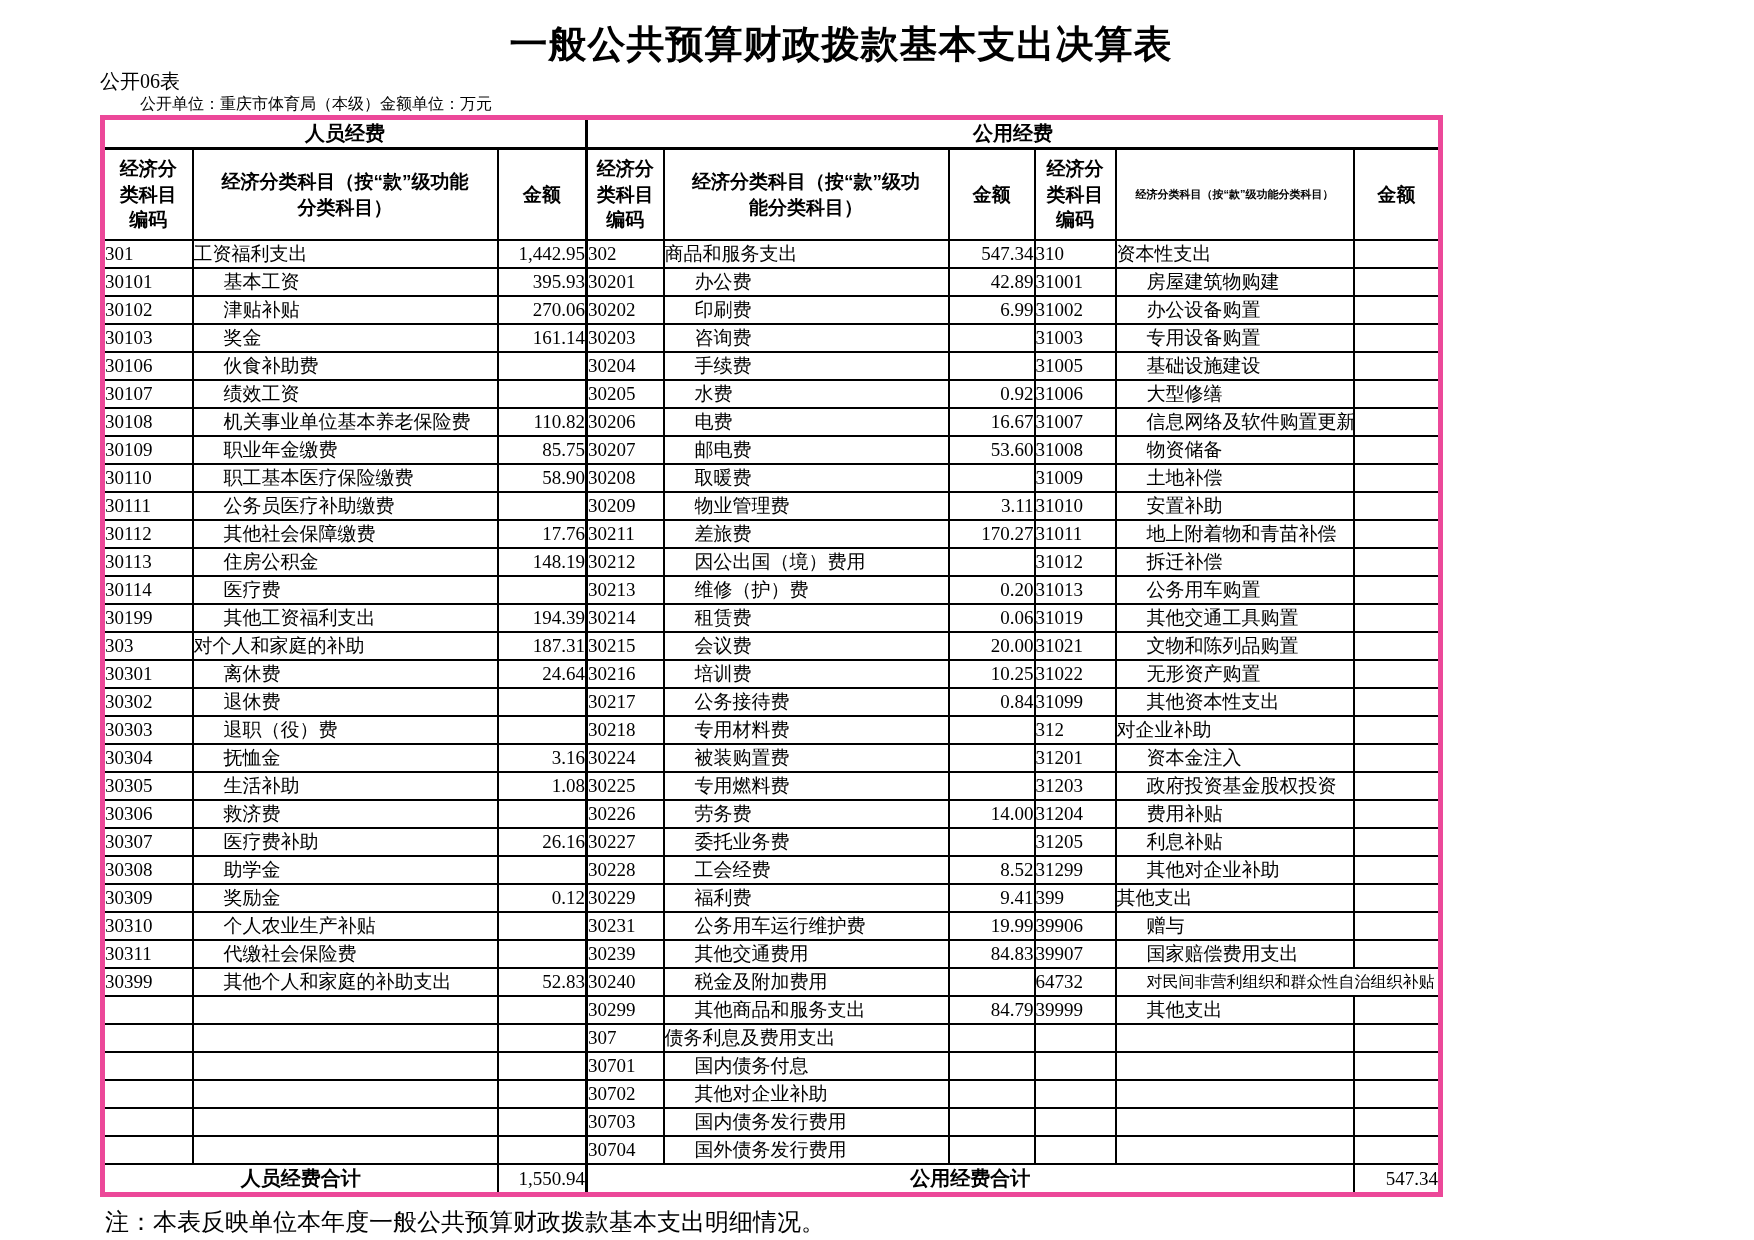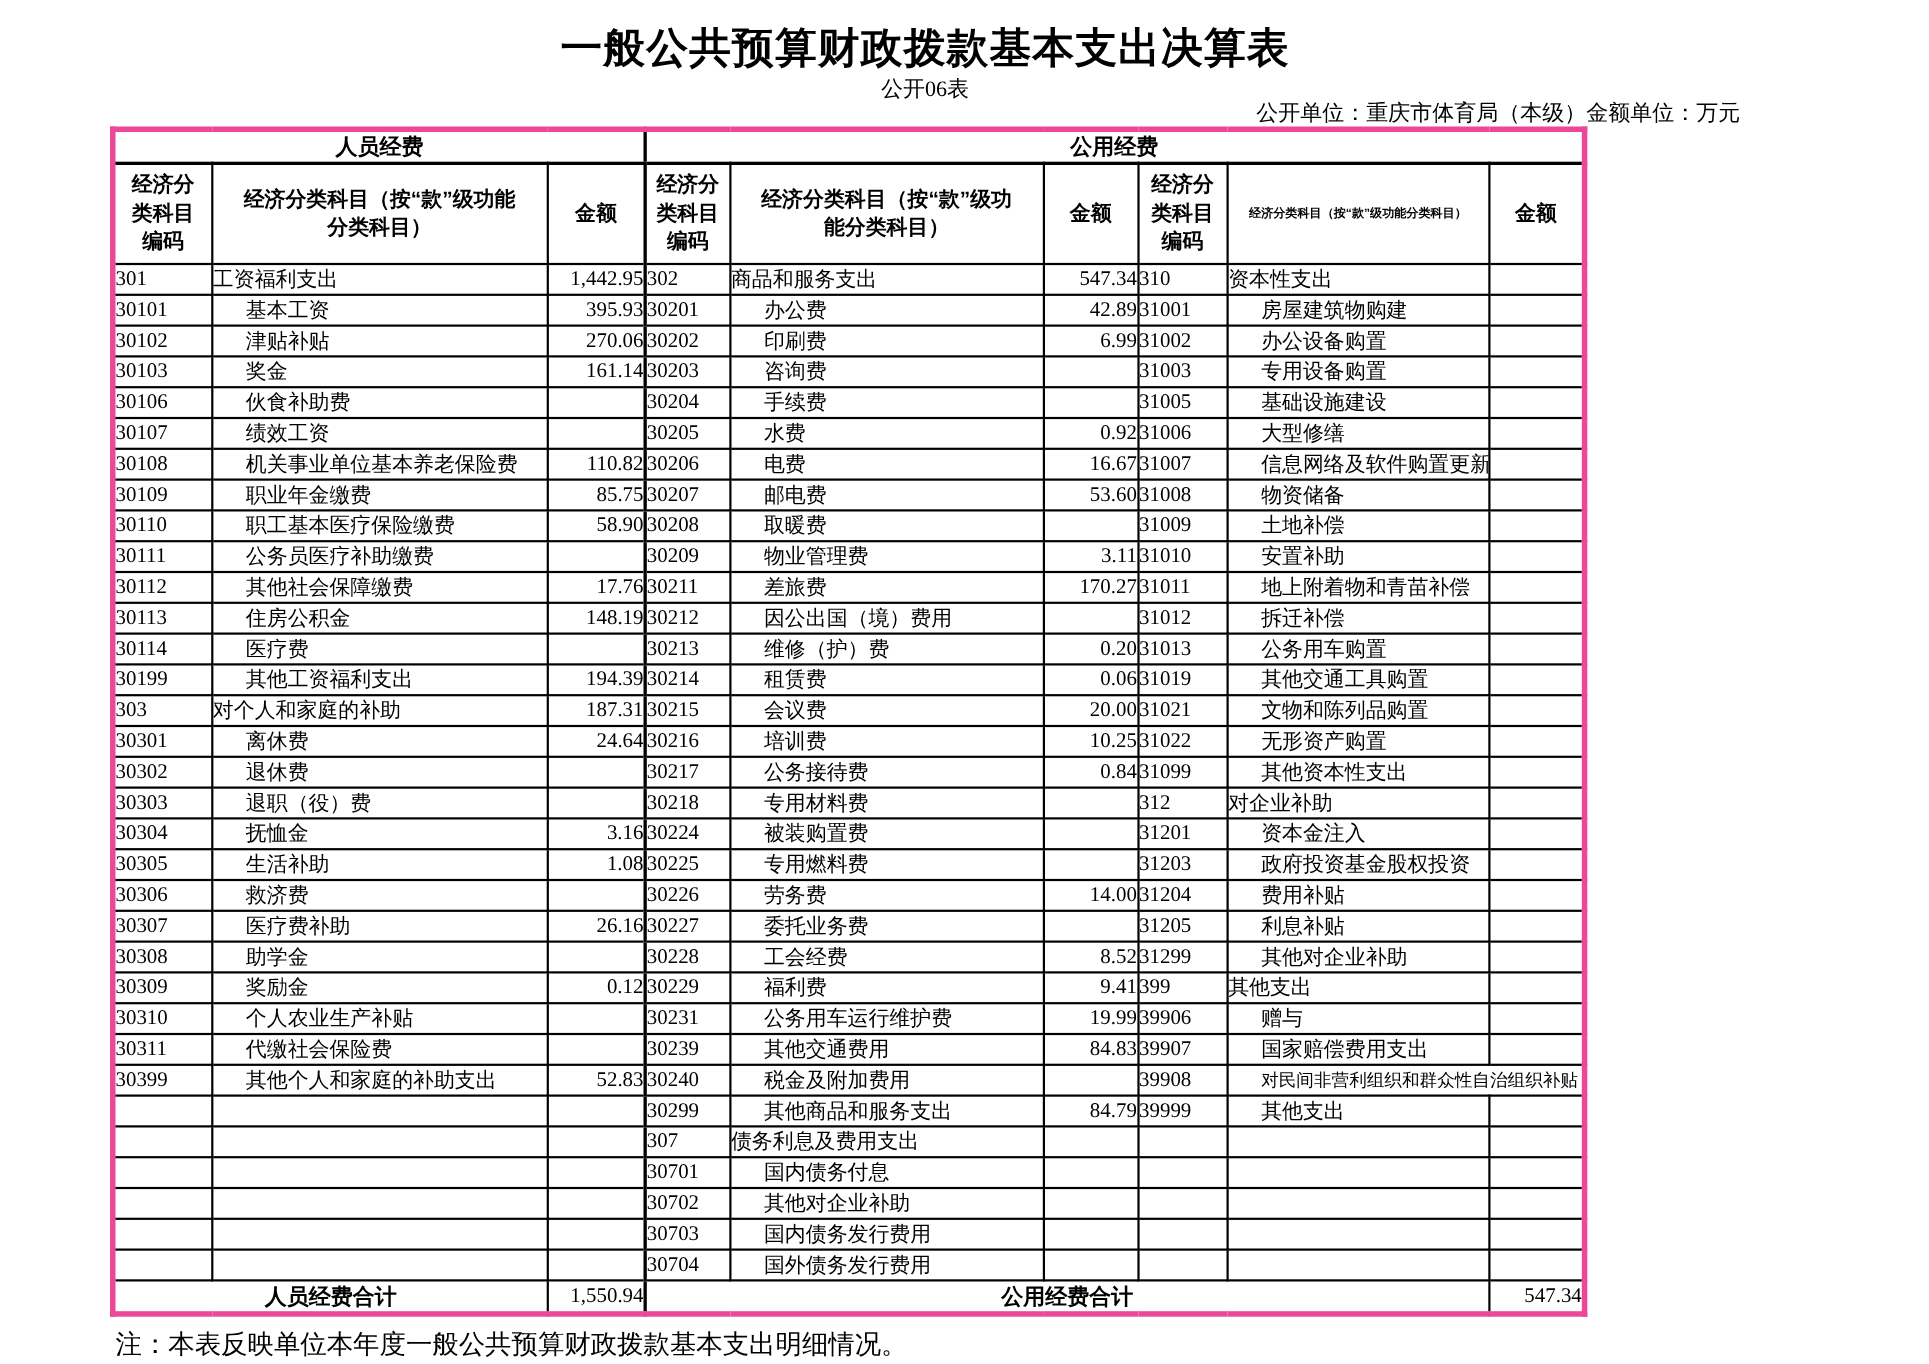--- a/index.html
+++ b/index.html
@@ -13,22 +13,22 @@
   .sheet { position: absolute; left: 100px; top: 0; width: 1482px; }
   .doc-title {
     margin-top: 24px;
     text-align: center;
     font-family: "Liberation Sans", "DejaVu Sans", sans-serif;
     font-weight: bold;
     font-size: 38px;
     letter-spacing: 1px;
     line-height: 1.1;
   }
-  .meta-line1 { text-align: center; font-size: 20px; margin-top: 4px; line-height: 22px; }
-  .meta-line2 { display: flex; justify-content: flex-end; font-size: 20px; line-height: 23px; }
+  .meta-line1 { text-align: left; font-size: 20px; margin-top: 4px; line-height: 22px; }
+  .meta-line2 { display: flex; justify-content: flex-start; font-size: 16px; line-height: 23px; margin-left: 40px; }
   table.budget {
     border-collapse: collapse;
     table-layout: fixed;
     width: 1338px;
     border: 5px solid #ec4899;
   }
   table.budget td {
     border: 2px solid #000;
     padding: 0;
     overflow: hidden;
@@ -409,21 +409,21 @@
           <td class="subject indent">国家赔偿费用支出</td>
           <td class="amount"></td>
         </tr>
         <tr class="data-row">
           <td class="code">30399</td>
           <td class="subject indent">其他个人和家庭的补助支出</td>
           <td class="amount">52.83</td>
           <td class="code secdiv">30240</td>
           <td class="subject indent">税金及附加费用</td>
           <td class="amount"></td>
-          <td class="code">39908</td>
+          <td class="code">64732</td>
           <td class="subject indent shrink" colspan="2">对民间非营利组织和群众性自治组织补贴</td>
         </tr>
         <tr class="data-row">
           <td class="code"></td>
           <td class="subject"></td>
           <td class="amount"></td>
           <td class="code secdiv">30299</td>
           <td class="subject indent">其他商品和服务支出</td>
           <td class="amount">84.79</td>
           <td class="code">39999</td>

